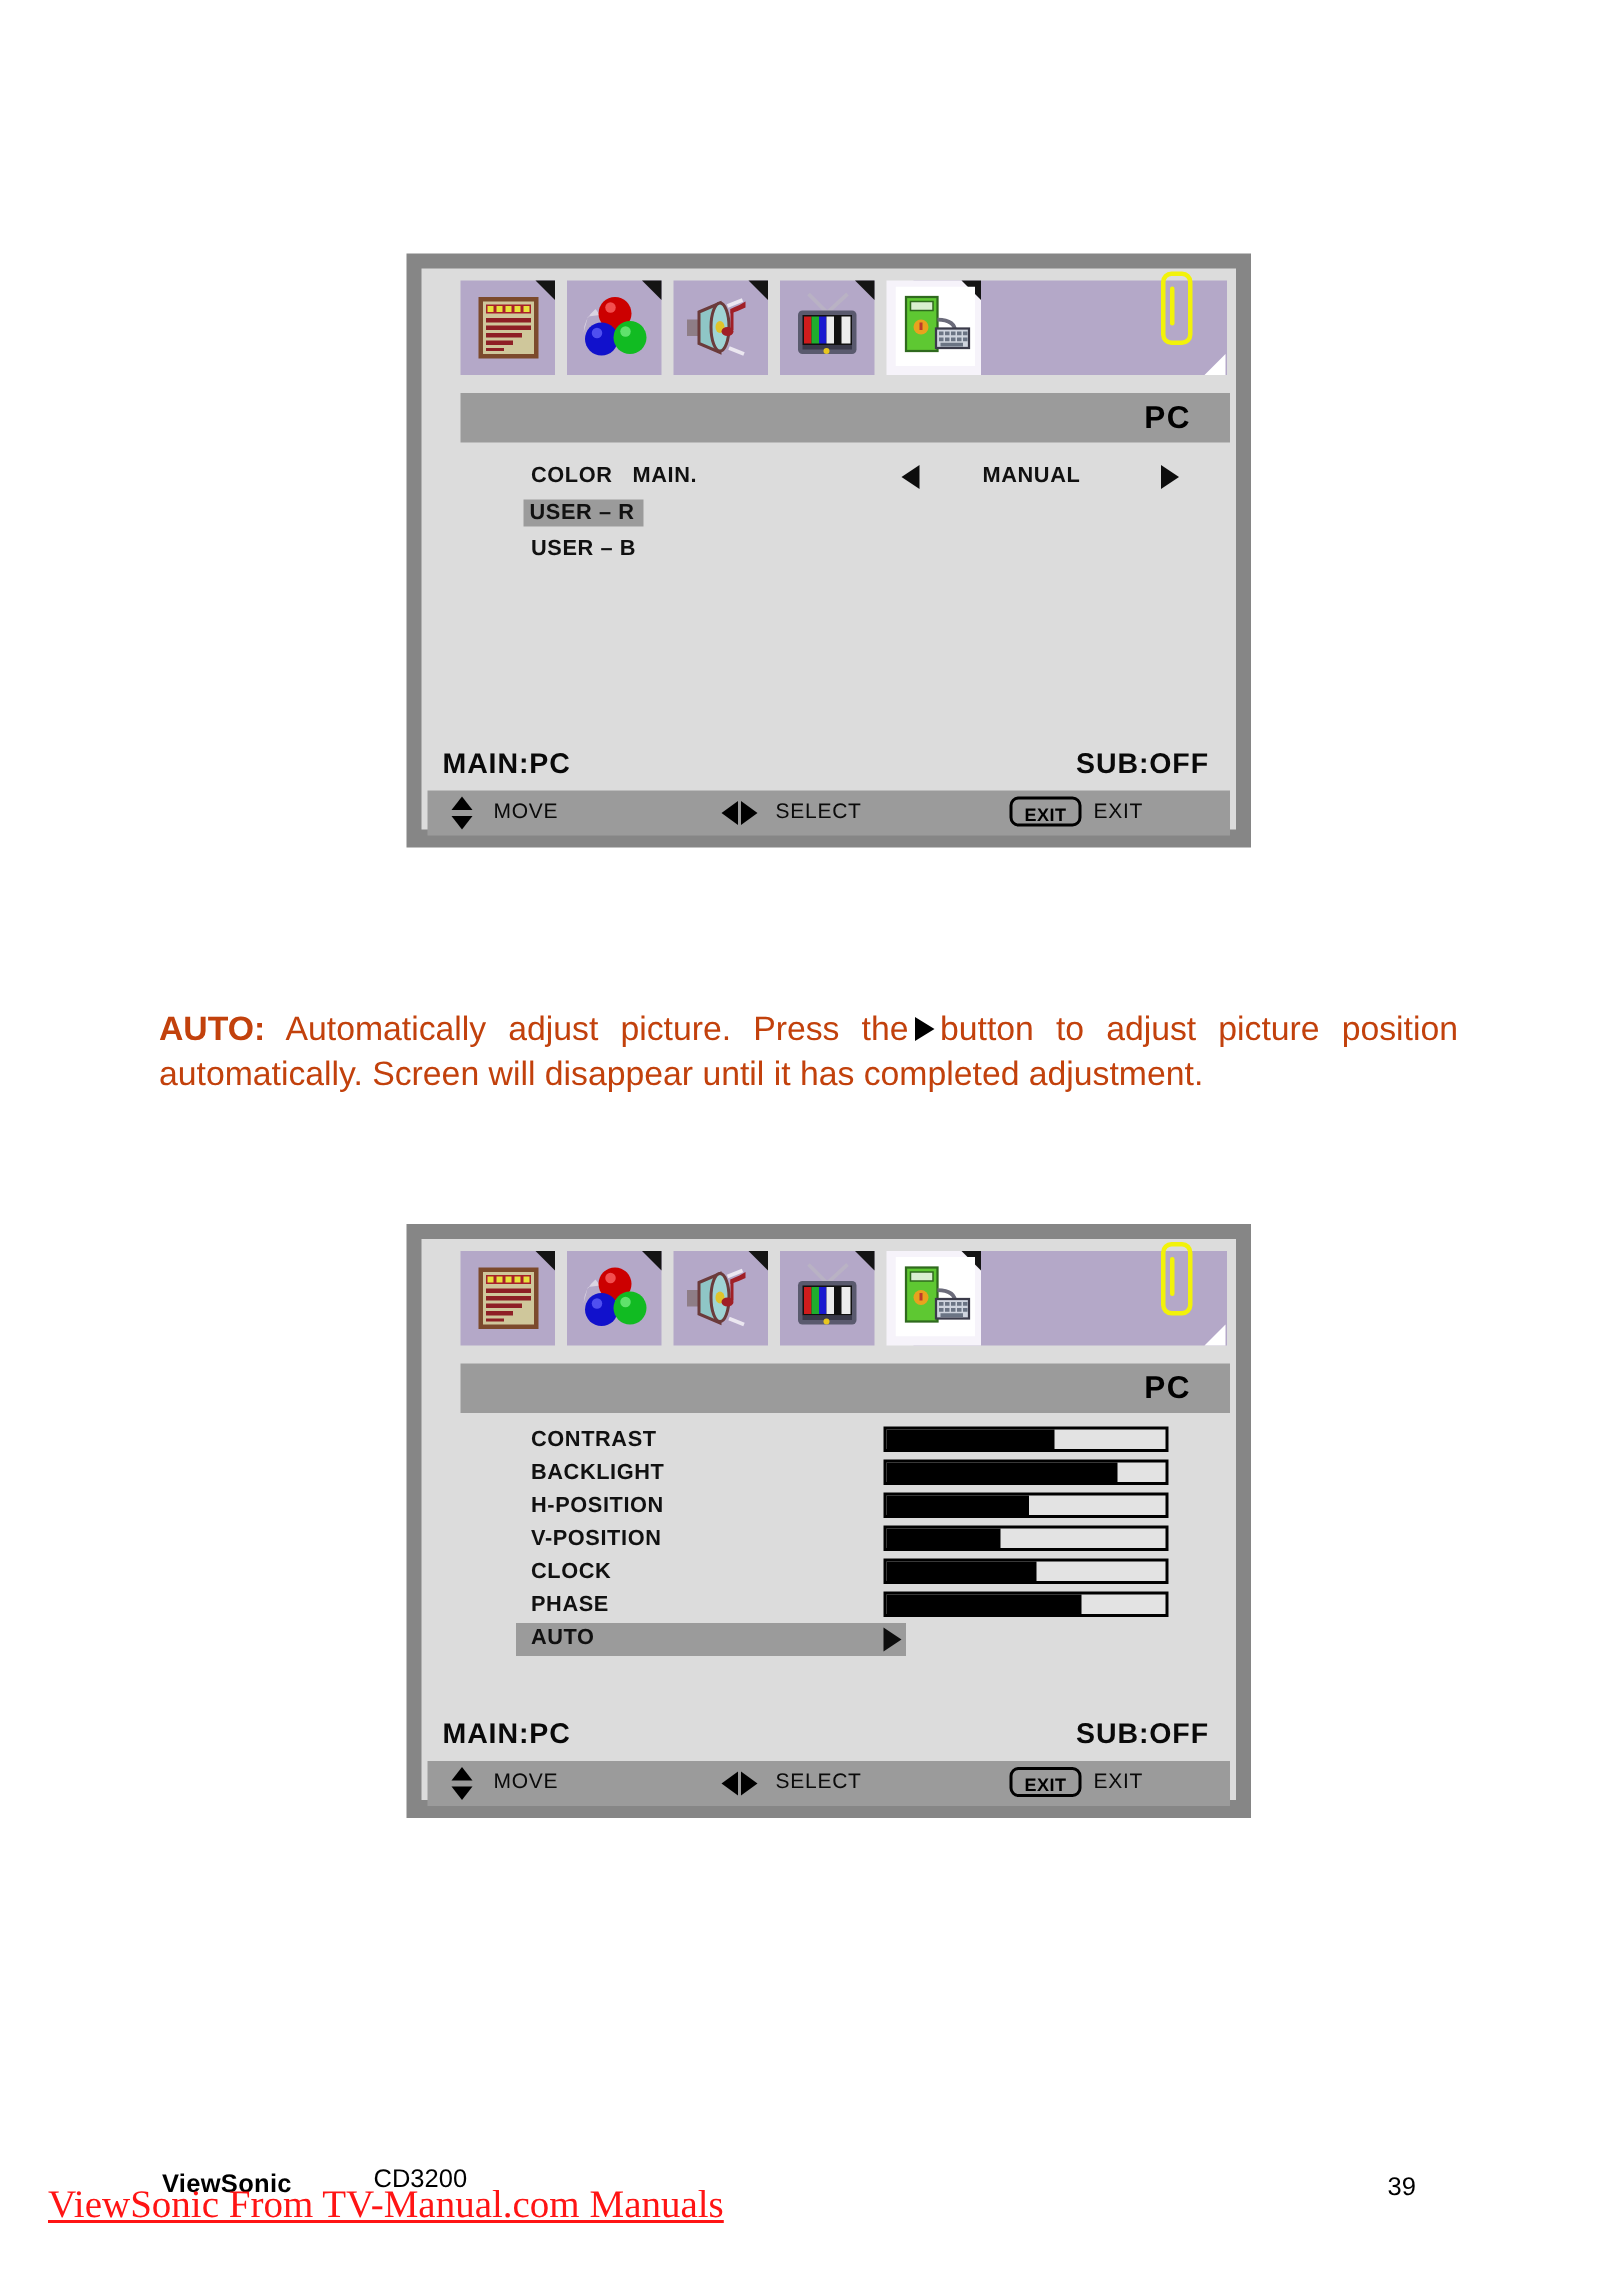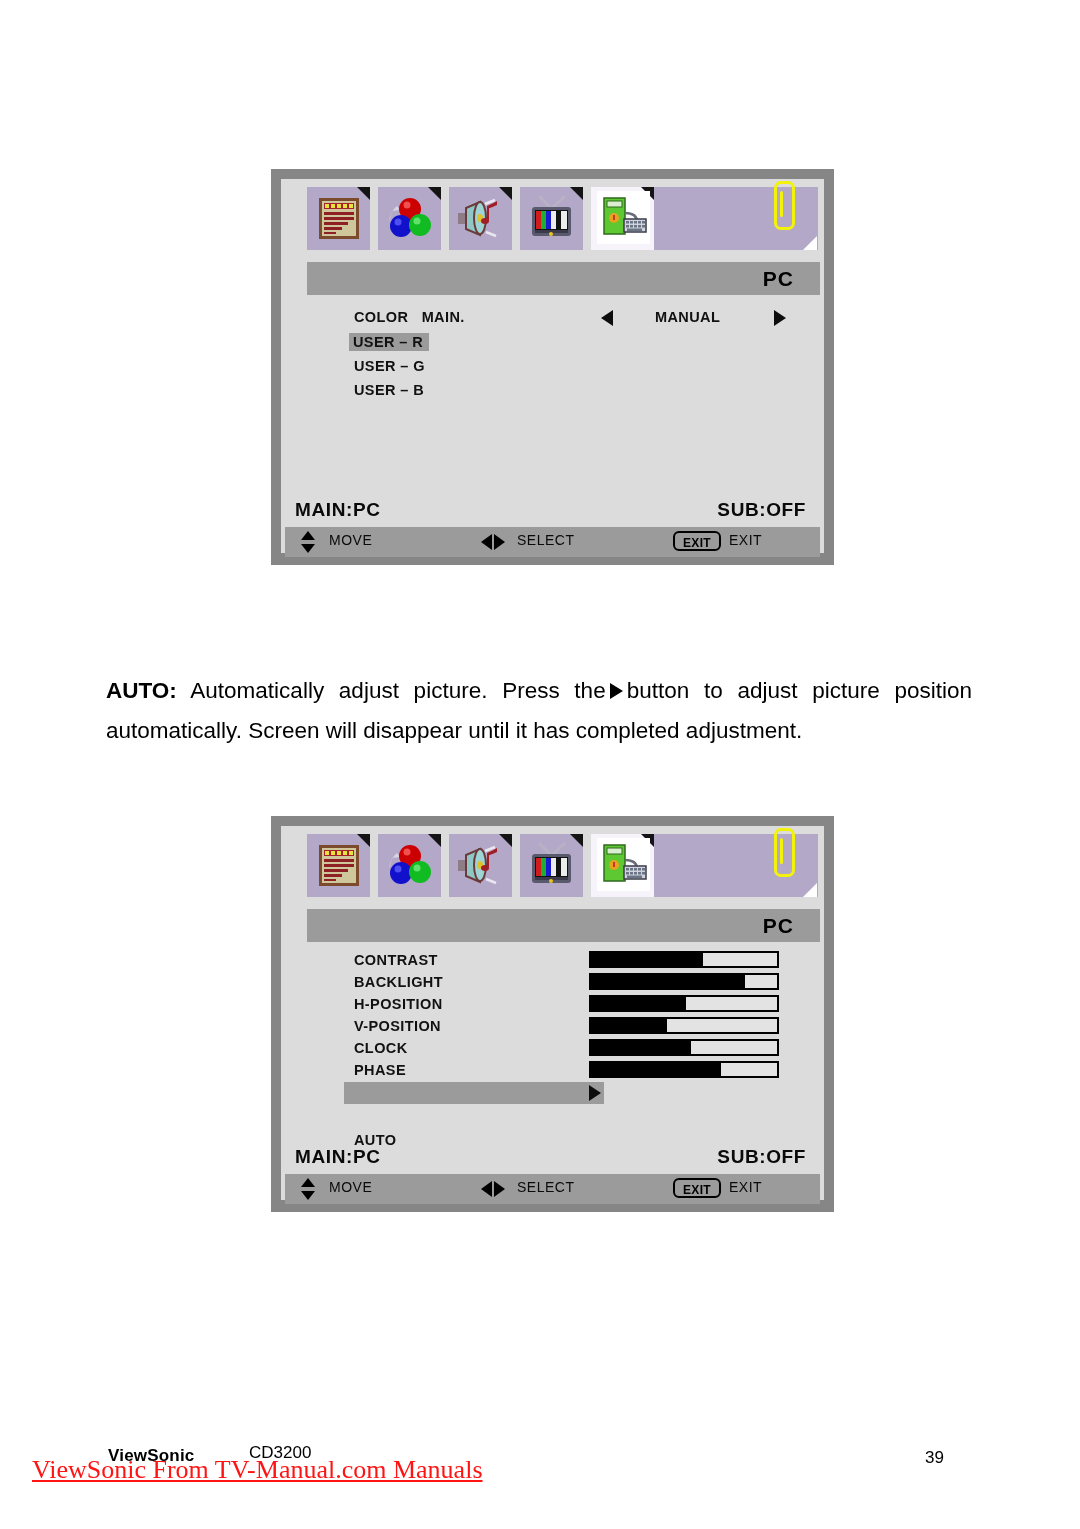--- a/index.html
+++ b/index.html
@@ -113,21 +113,21 @@
   .leftright i.r{right:0;border-left:11px solid #000;}
   .exitkey{
     position:absolute;top:4px;width:48px;height:20px;border:2px solid #000;
     border-radius:6px;font-size:12px;font-weight:bold;text-align:center;
     line-height:20px;color:#000;box-sizing:border-box;letter-spacing:.3px;
   }
 
   
   .para{
     position:absolute;left:106px;top:648px;width:866px;
-    font-size:22.5px;line-height:40px;color:#000000;
+    font-size:22.5px;line-height:30px;color:#c2410c;
     text-align:justify;
   }
   .para .b{font-weight:bold;}
   .para .arrow{
     display:inline-block;width:0;height:0;vertical-align:-1px;
     border-top:8px solid transparent;border-bottom:8px solid transparent;
     border-left:13px solid #000;margin:0 4px;
   }
 
   
@@ -273,23 +273,20 @@
         <span class="lbl">COLOR   MAIN.</span>
         <span class="tri-l" style="left:320px;"></span>
         <span class="val" style="left:374px;top:2px;">MANUAL</span>
         <span class="tri-r" style="left:493px;"></span>
       </div>
 
       <div class="row hl" style="height:24px;">
         <span class="lbl">USER – R</span>
       </div>
 
-      <div class="row" style="height:24px;">
-        <span class="lbl">USER – G</span>
-      </div>
 
       <div class="row" style="height:24px;">
         <span class="lbl">USER – B</span>
       </div>
     </div>
 
     <div class="mainsub" style="top:320px;">
       <span class="m">MAIN:PC</span>
       <span class="s">SUB:OFF</span>
     </div>
@@ -477,21 +474,21 @@
 
       <div class="row">
         <span class="lbl">PHASE</span>
         <span class="bar">
             <i class="fill" style="width:70%"></i>
           </span>
       </div>
 
 
       <div class="row hlfull" style="margin-left:63px;width:260px;">
-        <span class="lbl" style="left:10px;margin-top:48px;">AUTO</span>
+        <span class="lbl" style="left:10px;">AUTO</span>
         <span class="tri-r" style="left:245px;"></span>
       </div>
     </div>
 
     <div class="mainsub" style="top:320px;">
       <span class="m">MAIN:PC</span>
       <span class="s">SUB:OFF</span>
     </div>
 
     <div class="hintbar" style="top:348px;">

